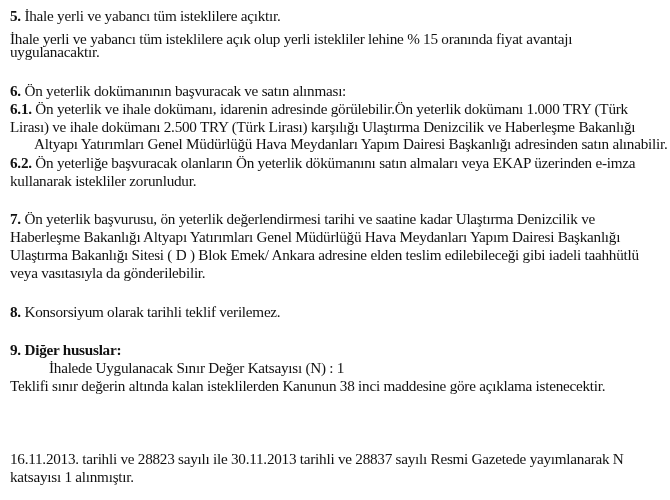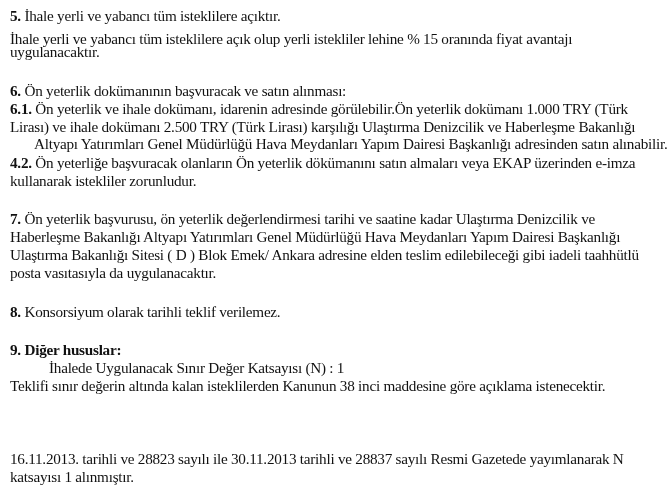--- a/index.html
+++ b/index.html
@@ -45,30 +45,30 @@
 
   <div class="line" style="top:82px;">
     <b>6.</b><span> Ön yeterlik dokümanının başvuracak ve satın alınması:</span>
   </div>
   <div class="line" style="top:100px;">
     <b>6.1.</b><span> Ön yeterlik ve ihale dokümanı, idarenin adresinde görülebilir.Ön yeterlik dokümanı 1.000 TRY (Türk</span>
   </div>
   <div class="line" style="top:118px;">Lirası) ve ihale dokümanı 2.500 TRY (Türk Lirası) karşılığı Ulaştırma Denizcilik ve Haberleşme Bakanlığı</div>
   <div class="line" style="top:135px;margin-left:24px;">Altyapı Yatırımları Genel Müdürlüğü Hava Meydanları Yapım Dairesi Başkanlığı adresinden satın alınabilir.</div>
   <div class="line" style="top:154px;">
-    <b>4.2.</b><span> Ön yeterliğe başvuracak olanların Ön yeterlik dökümanını satın almaları veya EKAP üzerinden e-imza</span>
+    <b>6.2.</b><span> Ön yeterliğe başvuracak olanların Ön yeterlik dökümanını satın almaları veya EKAP üzerinden e-imza</span>
   </div>
   <div class="line" style="top:172px;">kullanarak istekliler zorunludur.</div>
 
   <div class="line" style="top:210px;">
     <b>7.</b><span> Ön yeterlik başvurusu, ön yeterlik değerlendirmesi tarihi ve saatine kadar Ulaştırma Denizcilik ve</span>
   </div>
   <div class="line" style="top:228px;">Haberleşme Bakanlığı Altyapı Yatırımları Genel Müdürlüğü Hava Meydanları Yapım Dairesi Başkanlığı</div>
   <div class="line" style="top:246px;">Ulaştırma Bakanlığı Sitesi ( D ) Blok Emek/ Ankara adresine elden teslim edilebileceği gibi iadeli taahhütlü</div>
-  <div class="line" style="top:264px;">posta vasıtasıyla da uygulanacaktır.</div>
+  <div class="line" style="top:264px;">veya vasıtasıyla da gönderilebilir.</div>
 
   <div class="line" style="top:303px;">
     <b>8.</b><span> Konsorsiyum olarak tarihli teklif verilemez.</span>
   </div>
 
   <div class="line" style="top:341px;">
     <b>9. Diğer hususlar:</b>
   </div>
   <div class="line" style="top:359px;margin-left:39px;">İhalede Uygulanacak Sınır Değer Katsayısı (N) : 1</div>
   <div class="line" style="top:377px;text-align:right;">Teklifi sınır değerin altında kalan isteklilerden Kanunun 38 inci maddesine göre açıklama istenecektir.</div>

